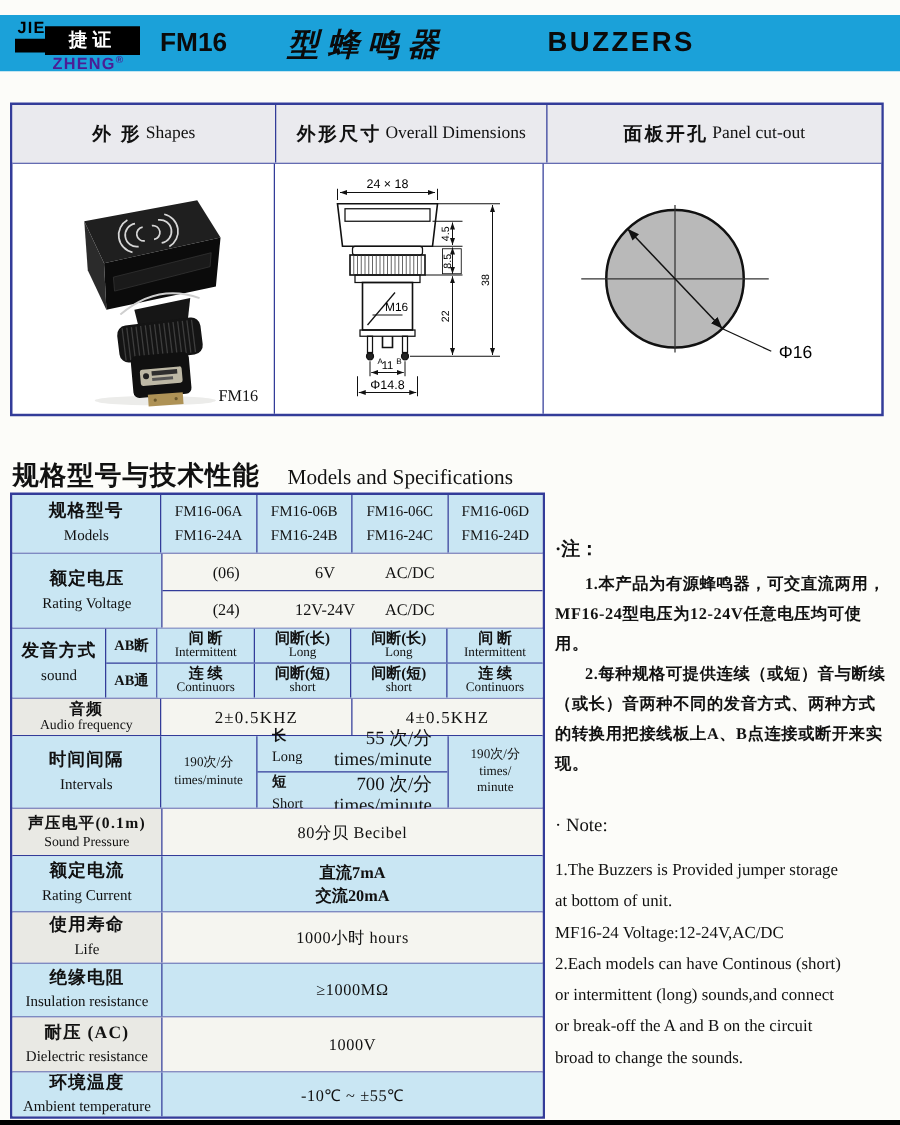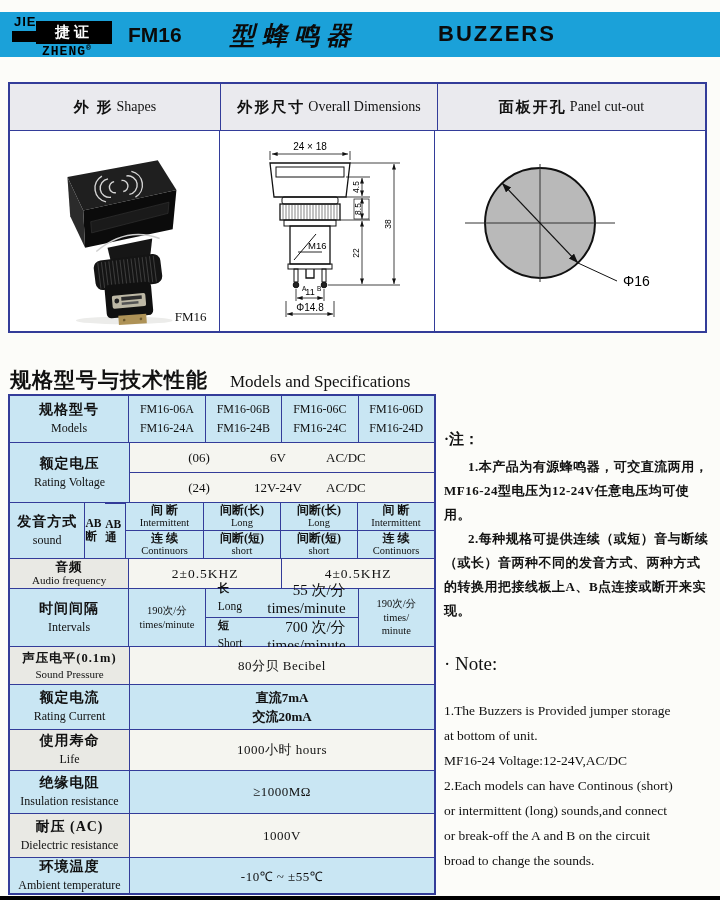--- a/index.html
+++ b/index.html
@@ -14,21 +14,21 @@
   body{background:#777;font-family:"Liberation Serif",serif;color:var(--ink)}
   .page{position:relative;width:720px;height:900px;background:#fcfcf9;overflow:hidden;margin:0 auto}
 
   
   .topbar{position:absolute;left:0;top:12px;width:720px;height:45px;background:var(--blue)}
   .logo{position:absolute;left:8px;top:2px;width:110px;height:42px}
   .logo .jie{position:absolute;left:6px;top:0;font-family:"Liberation Sans",sans-serif;font-weight:bold;font-size:13px;color:#000;letter-spacing:1px}
   .logo .slab{position:absolute;left:28px;top:7px;width:76px;height:23px;background:#000;display:flex;align-items:center;justify-content:center}
   .logo .slab-step{position:absolute;left:4px;top:17px;width:30px;height:11px;background:#000}
   .logo .slab .cnlogo{color:#fff;font-weight:bold;font-size:15px;letter-spacing:4px}
-  .logo .zheng{position:absolute;left:34px;top:29px;font-family:Liberation Mono, monospace;font-weight:bold;font-size:13px;color:#000000;letter-spacing:1px}
+  .logo .zheng{position:absolute;left:34px;top:29px;font-family:Liberation Sans, sans-serif;font-weight:bold;font-size:13px;color:#4c1d95;letter-spacing:1px}
   .logo .reg{font-size:8px;vertical-align:super}
   .hdr-model{position:absolute;left:128px;top:11px;font-family:"Liberation Sans",sans-serif;font-weight:bold;font-size:21px;color:#0b0b0b}
   .hdr-cn{position:absolute;left:230px;top:7px;font-size:25px;font-weight:bold;font-style:italic;letter-spacing:7px;color:#0b0b0b}
   .hdr-en{position:absolute;left:438px;top:9px;font-family:"Liberation Sans",sans-serif;font-weight:bold;font-size:22px;letter-spacing:2px;color:#0b0b0b}
 
   
   .ovtable{position:absolute;left:8px;top:82px;width:699px;height:251px;border:2px solid var(--nav);background:#fff;display:flex;flex-direction:column}
   .ovhead{display:flex;height:50px;border-bottom:1px solid var(--nav)}
   .ovbody{display:flex;flex:1}
   .ovc{display:flex;flex-direction:row;align-items:center;justify-content:center;text-align:center}
@@ -52,48 +52,48 @@
   .slabel .lcn{font-size:14px;font-weight:bold;letter-spacing:1px}
   .slabel .len{font-size:12px}
   .sc{border-left:1px solid var(--nav);display:flex;flex-direction:column;align-items:center;justify-content:center;text-align:center}
   .bgB{background:var(--cellblue)}
   .bgG{background:var(--cellgray)}
   .bgW{background:var(--cellwhite)}
   .w77{width:77px}.w154{width:154px}.wval{flex:1}
   .mdl{font-size:12px;line-height:1.55}
   .subrow{display:flex;flex:1;align-items:center}
   .subrow + .subrow{border-top:1px solid var(--nav)}
-  .vrow{padding-left:38px}
+  .vrow{padding-left:20px}
   .vrow span{display:inline-block;font-size:13px}
   .vrow .v1{width:62px;text-align:center}
   .vrow .v2{width:96px;text-align:center}
   .vrow .v3{text-align:center}
   .sound-cn{font-size:12px;font-weight:bold;line-height:1.2}
   .sound-en{font-size:10.5px;line-height:1.2}
-  .keycol{width:42px;border-left:1px solid var(--nav);display:flex;flex-direction:row}
+  .keycol{width:42px;border-left:1px solid var(--nav);display:flex;flex-direction:column}
   .keycell{flex:1;display:flex;align-items:center;justify-content:center;font-size:11.5px;font-weight:bold}
   .keycell + .keycell{border-top:1px solid var(--nav)}
   .lbl-small .lcn{font-size:12.5px}
   .lbl-small .len{font-size:11px}
   .freq{font-size:13.5px;letter-spacing:1px}
   .int-line{display:flex;justify-content:space-between;width:100%;padding:0 12px}
   .int-line .a{font-size:11.5px;font-weight:bold}
   .int-line .b{font-size:15px}
   .int-line .a.en{font-weight:normal}
   .small2{font-size:10.5px;line-height:1.3}
   .val-big{font-size:13px;letter-spacing:.5px}
   .two-line{line-height:1.5;font-size:13px;font-weight:bold}
 
   
   .notes{position:absolute;left:444px;top:430px;width:272px}
   .note-title-cn{font-size:15px;font-weight:bold;margin-bottom:6px}
   .cn-line{font-size:13px;font-weight:bold;line-height:24px;letter-spacing:.5px}
   .cn-line.indent{text-indent:24px}
   .notes-en{margin-top:30px}
-  .note-title-en{font-size:19px;margin-bottom:23px}
+  .note-title-en{font-size:15px;margin-bottom:13px}
   .en-line{font-size:13.5px;line-height:25px}
 
   .bottom-strip{position:absolute;left:0;bottom:0;width:720px;height:4px;background:#000}
 
   svg text{font-family:"Liberation Sans",sans-serif}
 </style>
 </head>
 <body>
 
 <div class="page">

